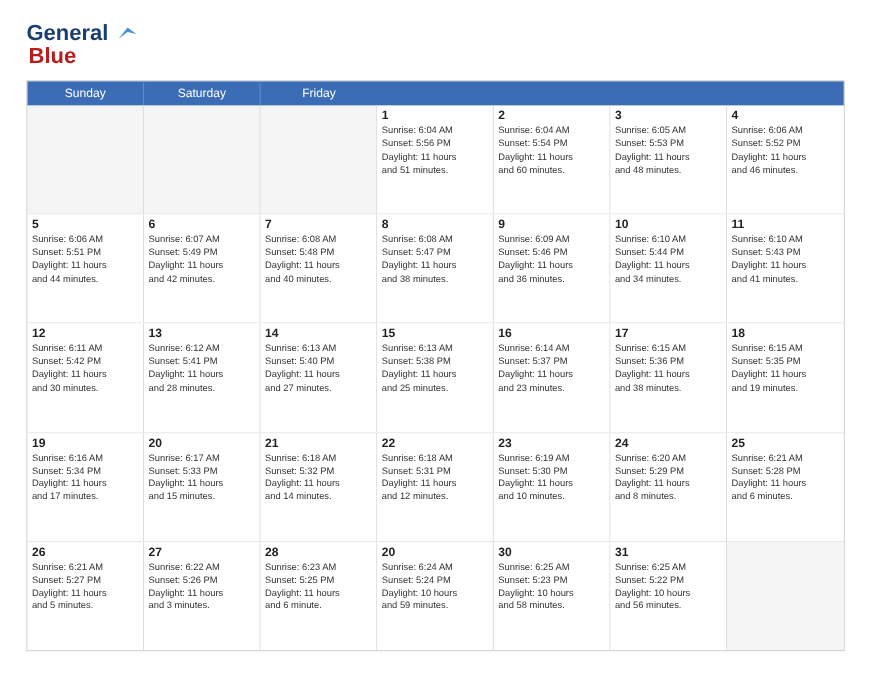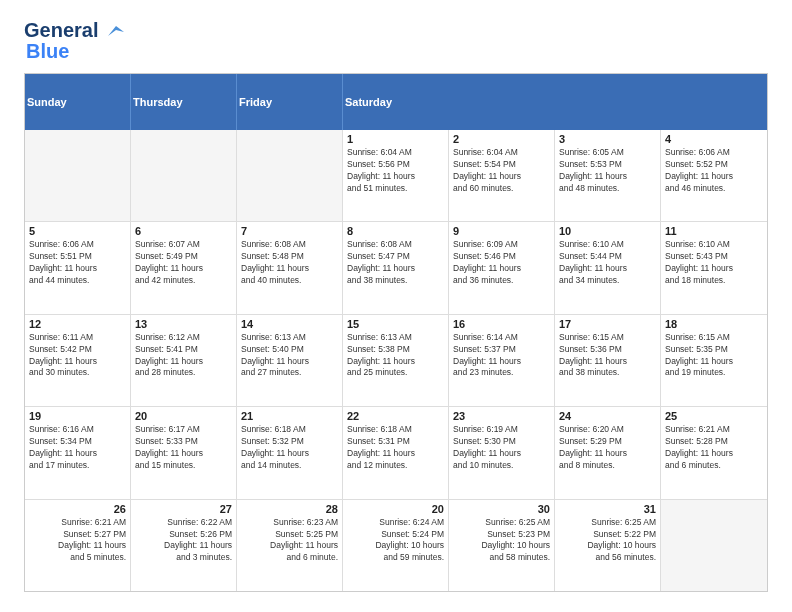--- a/index.html
+++ b/index.html
@@ -55,37 +55,38 @@
       border: 1px solid #ccc;
     }
     .cal-header {
       display: grid;
       grid-template-columns: repeat(7, 1fr);
       background: #3a6db5;
     }
     .cal-header-cell {
       color: #fff;
       font-size: 11px;
-      font-weight: bold;
-      padding: 22px 2px;
+      font-weight: normal;
+      text-align: center;
+      padding: 5px 2px;
       border-right: 1px solid #5a8dd0;
     }
     .cal-header-cell:last-child { border-right: none; }
     .cal-body {
       flex: 1;
       display: flex;
       flex-direction: column;
     }
     .cal-row {
       flex: 1;
       display: grid;
       grid-template-columns: repeat(7, 1fr);
       border-bottom: 1px solid #ddd;
     }
-    .cal-row:last-child { border-bottom: none; text-align: right; }
+    .cal-row:last-child { border-bottom: none; }
     .cal-cell {
       border-right: 1px solid #ddd;
       padding: 3px 4px;
       font-size: 9px;
       color: #333;
       vertical-align: top;
       background: #fff;
     }
     .cal-cell:last-child { border-right: none; }
     .cal-cell.empty { background: #f5f5f5; }
@@ -109,34 +110,33 @@
   <div class="header">
     <div class="logo">
       <div style="display:flex;align-items:center;">
         <span class="logo-text">
           <span style="color:#1a3e6e;">General</span><span style="color:#4a90d9;">
           <svg width="22" height="16" viewBox="0 0 22 16" style="display:inline;vertical-align:middle;">
             <polygon points="4,12 12,2 20,8 12,6" fill="#4a90d9"></polygon>
           </svg></span>
         </span>
       </div>
-      <span style="color:#3b82f6;font-size:20px;font-weight:bold;margin-left:2px;">Blue</span>
+      <span style="color:#b91c1c;font-size:20px;font-weight:bold;margin-left:2px;">Blue</span>
     </div>
     <div class="title-block">
       <h1></h1>
       <h2></h2>
     </div>
   </div>
 
   <div class="calendar">
     <div class="cal-header">
       <div class="cal-header-cell">Sunday</div>
-      <div class="cal-header-cell">Thursday</div>
+      <div class="cal-header-cell">Saturday</div>
       <div class="cal-header-cell">Friday</div>
-      <div class="cal-header-cell">Saturday</div>
     </div>
     <div class="cal-body" id="cal-body">
     <div class="cal-row">
           <div class="cal-cell empty"></div>
           <div class="cal-cell empty"></div>
           <div class="cal-cell empty"></div>
           <div class="cal-cell">
             <span class="day-num">1</span>
             <div class="cell-text">Sunrise: 6:04 AM</div>
             <div class="cell-text">Sunset: 5:56 PM</div>
@@ -206,21 +206,21 @@
             <div class="cell-text">Sunrise: 6:10 AM</div>
             <div class="cell-text">Sunset: 5:44 PM</div>
             <div class="cell-text">Daylight: 11 hours</div>
             <div class="cell-text">and 34 minutes.</div>
           </div>
           <div class="cal-cell">
             <span class="day-num">11</span>
             <div class="cell-text">Sunrise: 6:10 AM</div>
             <div class="cell-text">Sunset: 5:43 PM</div>
             <div class="cell-text">Daylight: 11 hours</div>
-            <div class="cell-text">and 18 minutes.</div>
+            <div class="cell-text">and 41 minutes.</div>
           </div>
         </div>
         <div class="cal-row">
           <div class="cal-cell">
             <span class="day-num">12</span>
             <div class="cell-text">Sunrise: 6:11 AM</div>
             <div class="cell-text">Sunset: 5:42 PM</div>
             <div class="cell-text">Daylight: 11 hours</div>
             <div class="cell-text">and 30 minutes.</div>
           </div>

